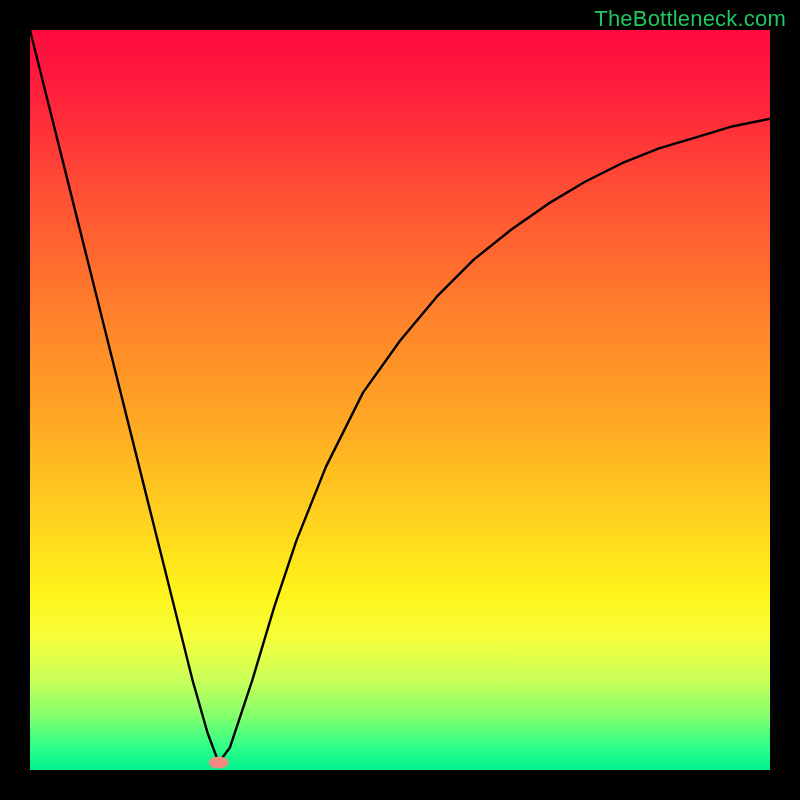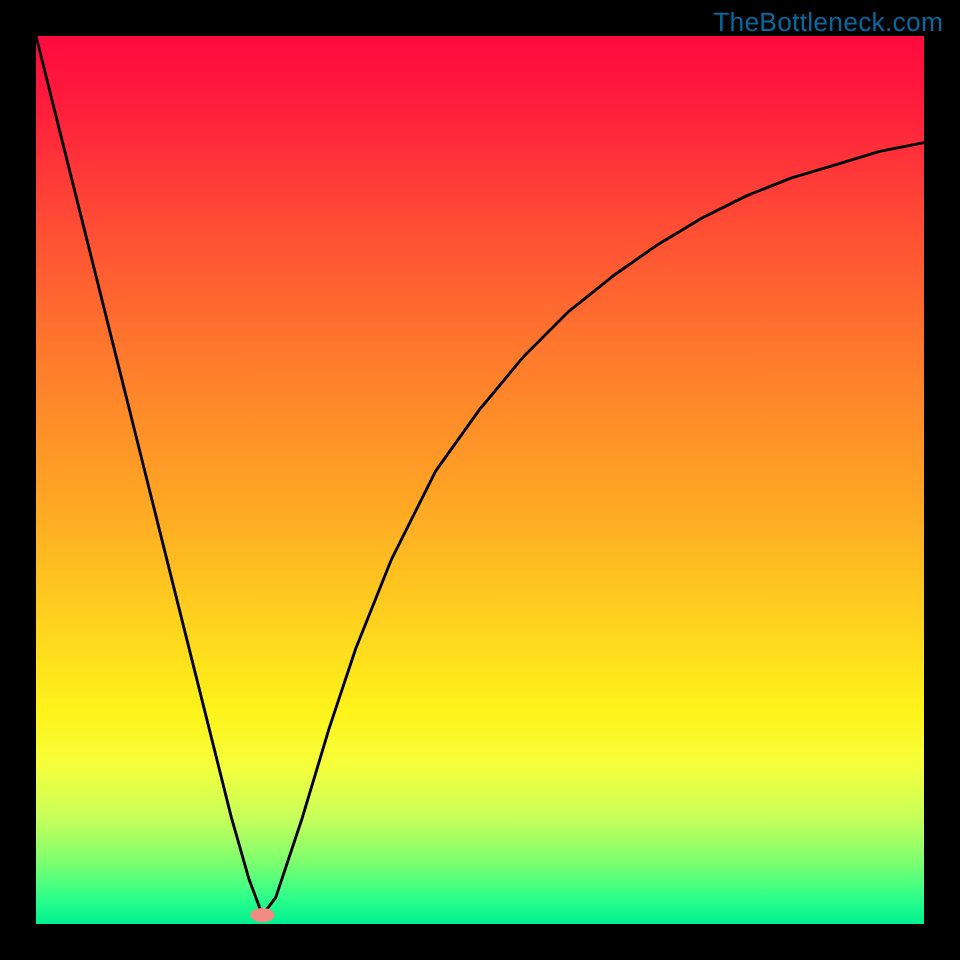--- a/index.html
+++ b/index.html
@@ -28,21 +28,21 @@
       #f6ff3a 82%,
       #c8ff5a 88%,
       #7dff6e 93%,
       #2eff8a 97%,
       #00f090 100%);
   }
   .watermark {
     position: absolute;
     top: 6px;
     right: 14px;
-    color: #0369a1;
+    color: #22c55e;
     font-size: 22px;
     letter-spacing: 0.2px;
     font-weight: 500;
     font-family: Arial, Helvetica, sans-serif;
   }
   svg.curve {
     position: absolute;
     left: 0;
     top: 0;
     width: 740px;

